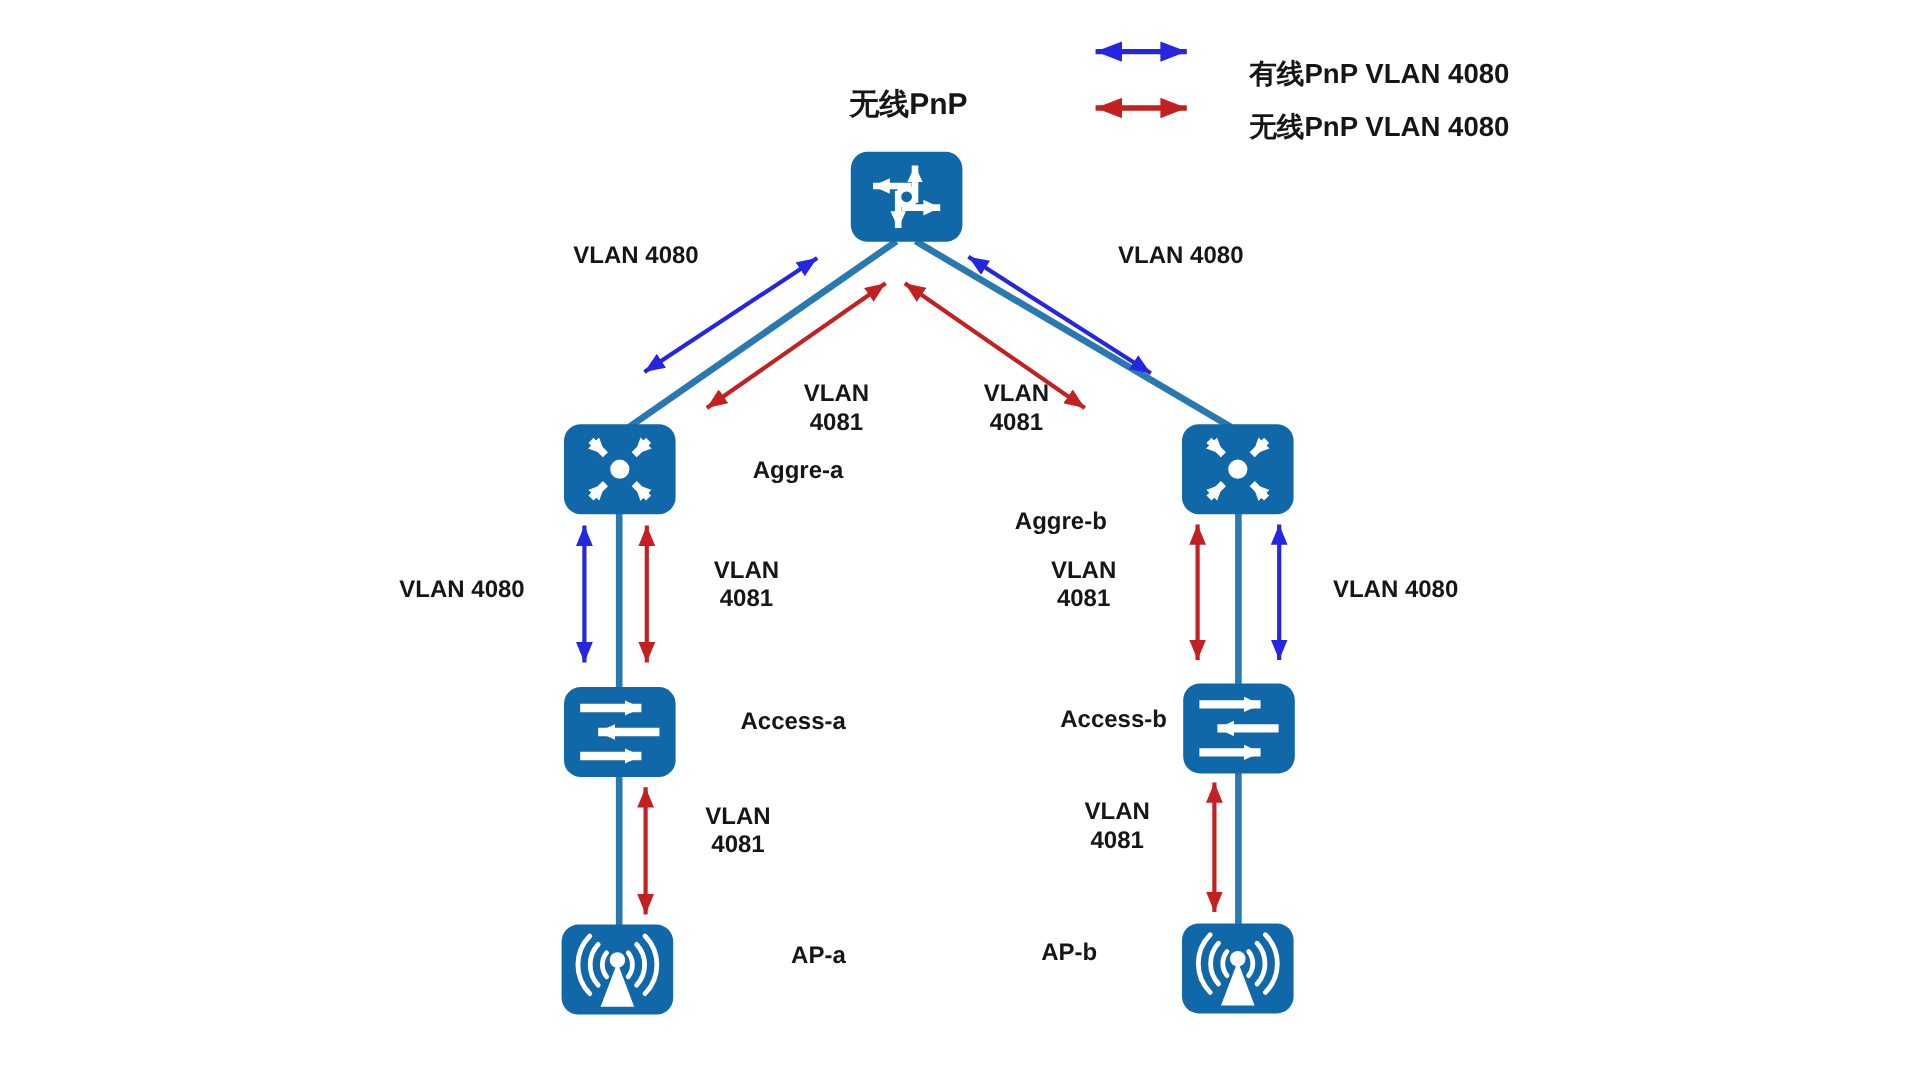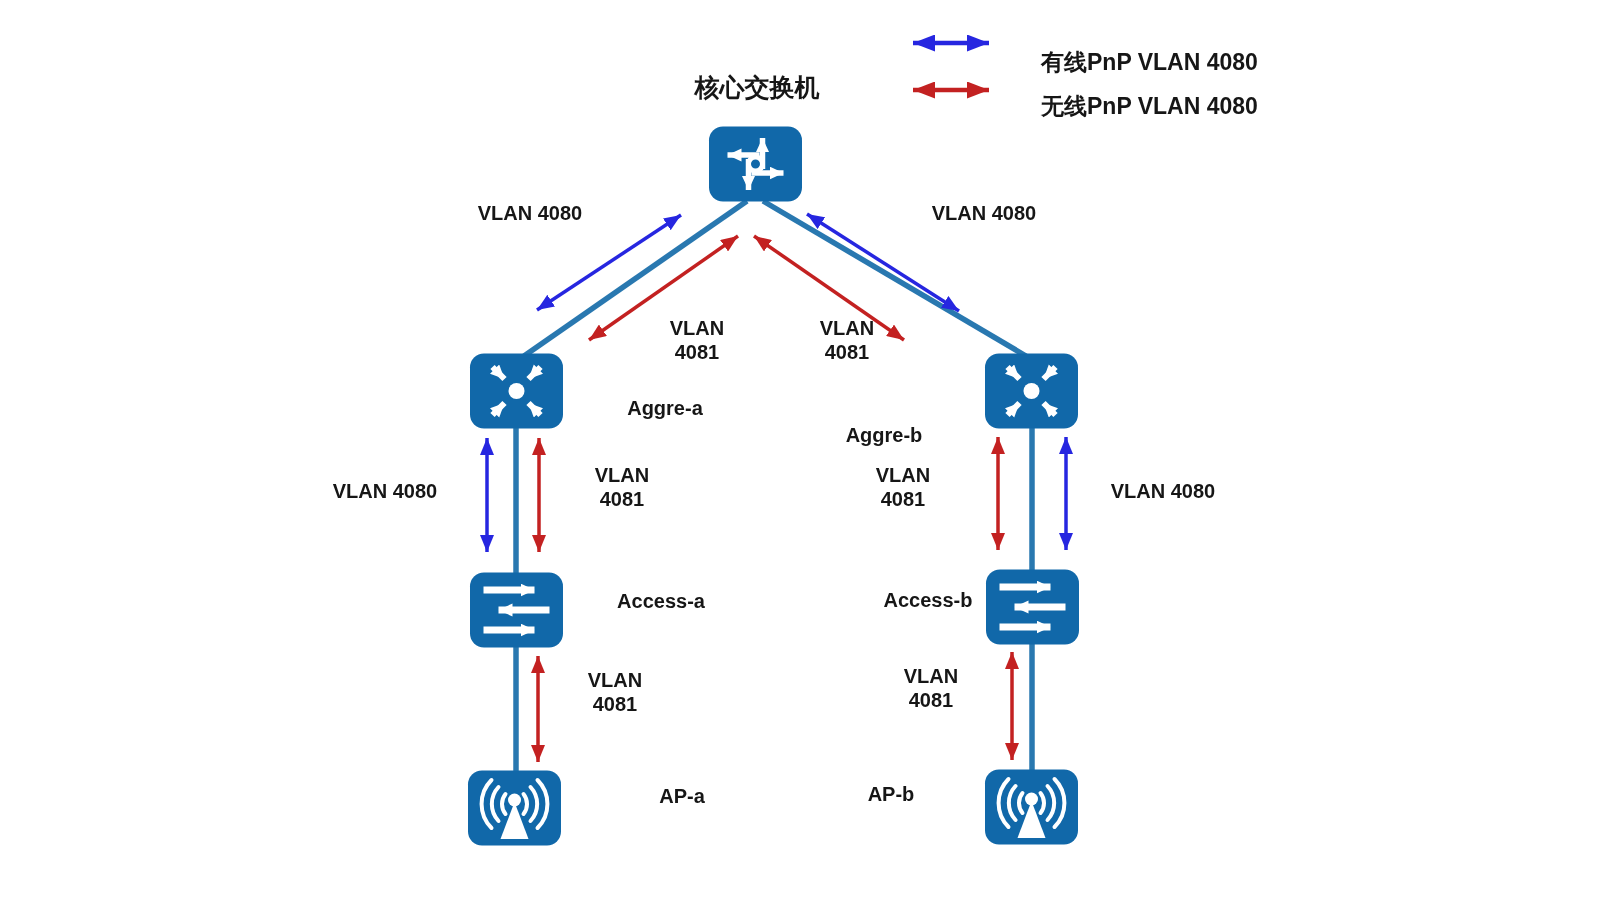--- a/index.html
+++ b/index.html
@@ -147,22 +147,22 @@
         <path d="M25,11 A34,34 0 0 0 25,59"></path>
         <path d="M57,25 A16,16 0 0 1 57,45"></path>
         <path d="M64,18 A25,25 0 0 1 64,52"></path>
         <path d="M71,11 A34,34 0 0 1 71,59"></path>
       </g>
       <circle cx="48" cy="31" r="6.5" fill="#ffffff"></circle>
       <polygon points="48,33 34,70 62,70" fill="#ffffff"></polygon>
     </svg>
   </div>
 
-  <div class="lbl core-lbl" style="left:757px;top:88px;">核心交换机</div>
-  <div class="lbl" style="left:665px;top:393px;margin-top:16px;">Aggre-a</div>
+  <div class="lbl core-lbl" style="left:757px;top:88px;">无线PnP</div>
+  <div class="lbl" style="left:665px;top:393px;">Aggre-a</div>
   <div class="lbl" style="left:884px;top:392px;margin-top:44px;">Aggre-b</div>
   <div class="lbl" style="left:661px;top:602px;">Access-a</div>
   <div class="lbl" style="left:888px;top:601px;margin-left:40px;">Access-b</div>
   <div class="lbl" style="left:638px;top:797px;margin-left:44px;">AP-a</div>
   <div class="lbl" style="left:891px;top:795px;">AP-b</div>
 
   <div class="lbl" style="left:530px;top:214px;">VLAN 4080</div>
   <div class="lbl" style="left:984px;top:214px;">VLAN 4080</div>
   <div class="lbl" style="left:697px;top:341px;">VLAN
 4081</div>

